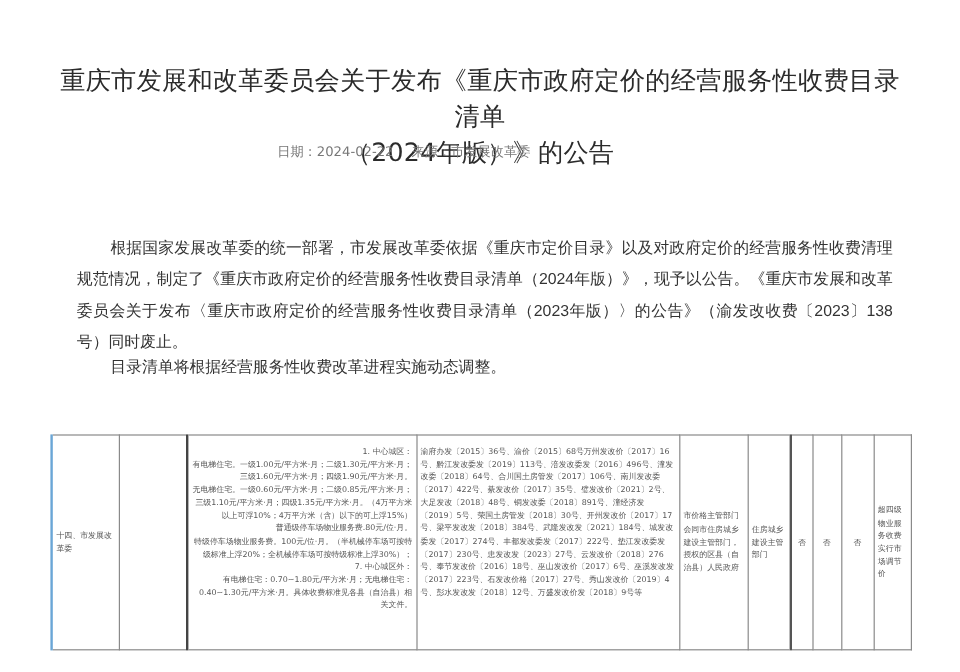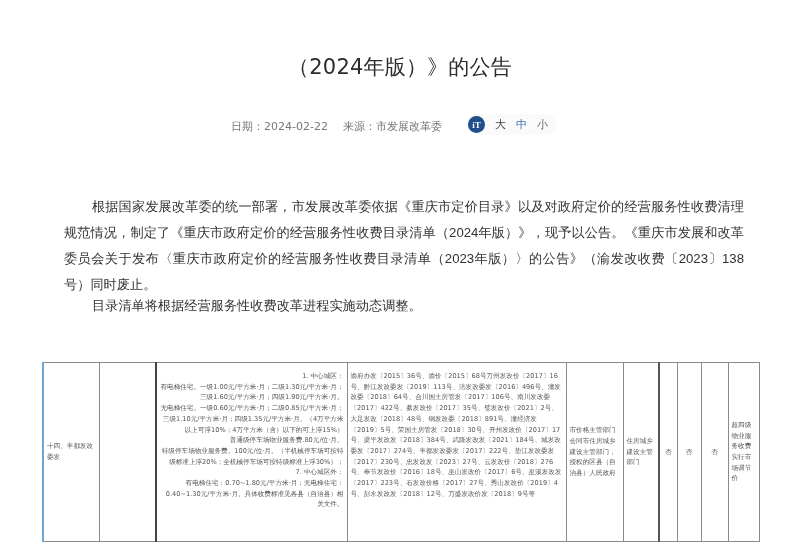--- a/index.html
+++ b/index.html
@@ -48,53 +48,48 @@
   table.fee td.c3 { border-left: 2.5px solid #444; vertical-align: top; padding-top: 8px; text-align: right; }
   table.fee td.c4 { vertical-align: top; padding-top: 8px; }
   table.fee td.c6 { border-left: 2px solid #555; }
   table.fee td.center { text-align: center; }
   .cellp { margin: 0; }
 </style>
 </head>
 <body>
 
 <div class="title">
+  <div>重庆市发展和改革委员会关于发布《重庆市政府定价的经营服务性收费目录清单</div>
   <div>（2024年版）》的公告</div>
 </div>
 
 <div class="meta">
   <span class="date">日期：2024-02-22</span>
   <span class="src">来源：市发展改革委</span>
-  <div class="font-tools">
-    <span class="ticon">iT</span>
-    <span class="size-btn large">大</span>
-    <span class="size-btn medium">中</span>
-    <span class="size-btn small">小</span>
-  </div>
 </div>
 
 <p class="para p1">根据国家发展改革委的统一部署，市发展改革委依据《重庆市定价目录》以及对政府定价的经营服务性收费清理规范情况，制定了《重庆市政府定价的经营服务性收费目录清单（2024年版）》，现予以公告。《重庆市发展和改革委员会关于发布〈重庆市政府定价的经营服务性收费目录清单（2023年版）〉的公告》（渝发改收费〔2023〕138号）同时废止。</p>
 <p class="para p2">目录清单将根据经营服务性收费改革进程实施动态调整。</p>
 
 <table class="fee">
   <colgroup>
     <col style="width:56px">
       <col style="width:57px">
       <col style="width:191px">
       <col style="width:219px">
     <col style="width:57px">
       <col style="width:36px">
       <col style="width:18px">
       <col style="width:24px">
     <col style="width:27px">
       <col style="width:31px">
   </colgroup>
   <tbody>
       <tr>
-    <td class="first">十四、丰都发改委发</td>
+    <td class="first">十四、市发展改革委</td>
     <td></td>
     <td class="c3">
       <p class="cellp">1. 中心城区：</p>
       <p class="cellp">有电梯住宅。一级1.00元/平方米·月；二级1.30元/平方米·月；三级1.60元/平方米·月；四级1.90元/平方米·月。</p>
       <p class="cellp">无电梯住宅。一级0.60元/平方米·月；二级0.85元/平方米·月；三级1.10元/平方米·月；四级1.35元/平方米·月。（4万平方米以上可浮10%；4万平方米（含）以下的可上浮15%）</p>
       <p class="cellp">普通级停车场物业服务费.80元/位·月。</p>
       <p class="cellp">特级停车场物业服务费。100元/位·月。（半机械停车场可按特级标准上浮20%；全机械停车场可按特级标准上浮30%）；</p>
       <p class="cellp">7. 中心城区外：</p>
       <p class="cellp">有电梯住宅：0.70~1.80元/平方米·月；无电梯住宅：0.40~1.30元/平方米·月。具体收费标准见各县（自治县）相关文件。</p>
     </td>

